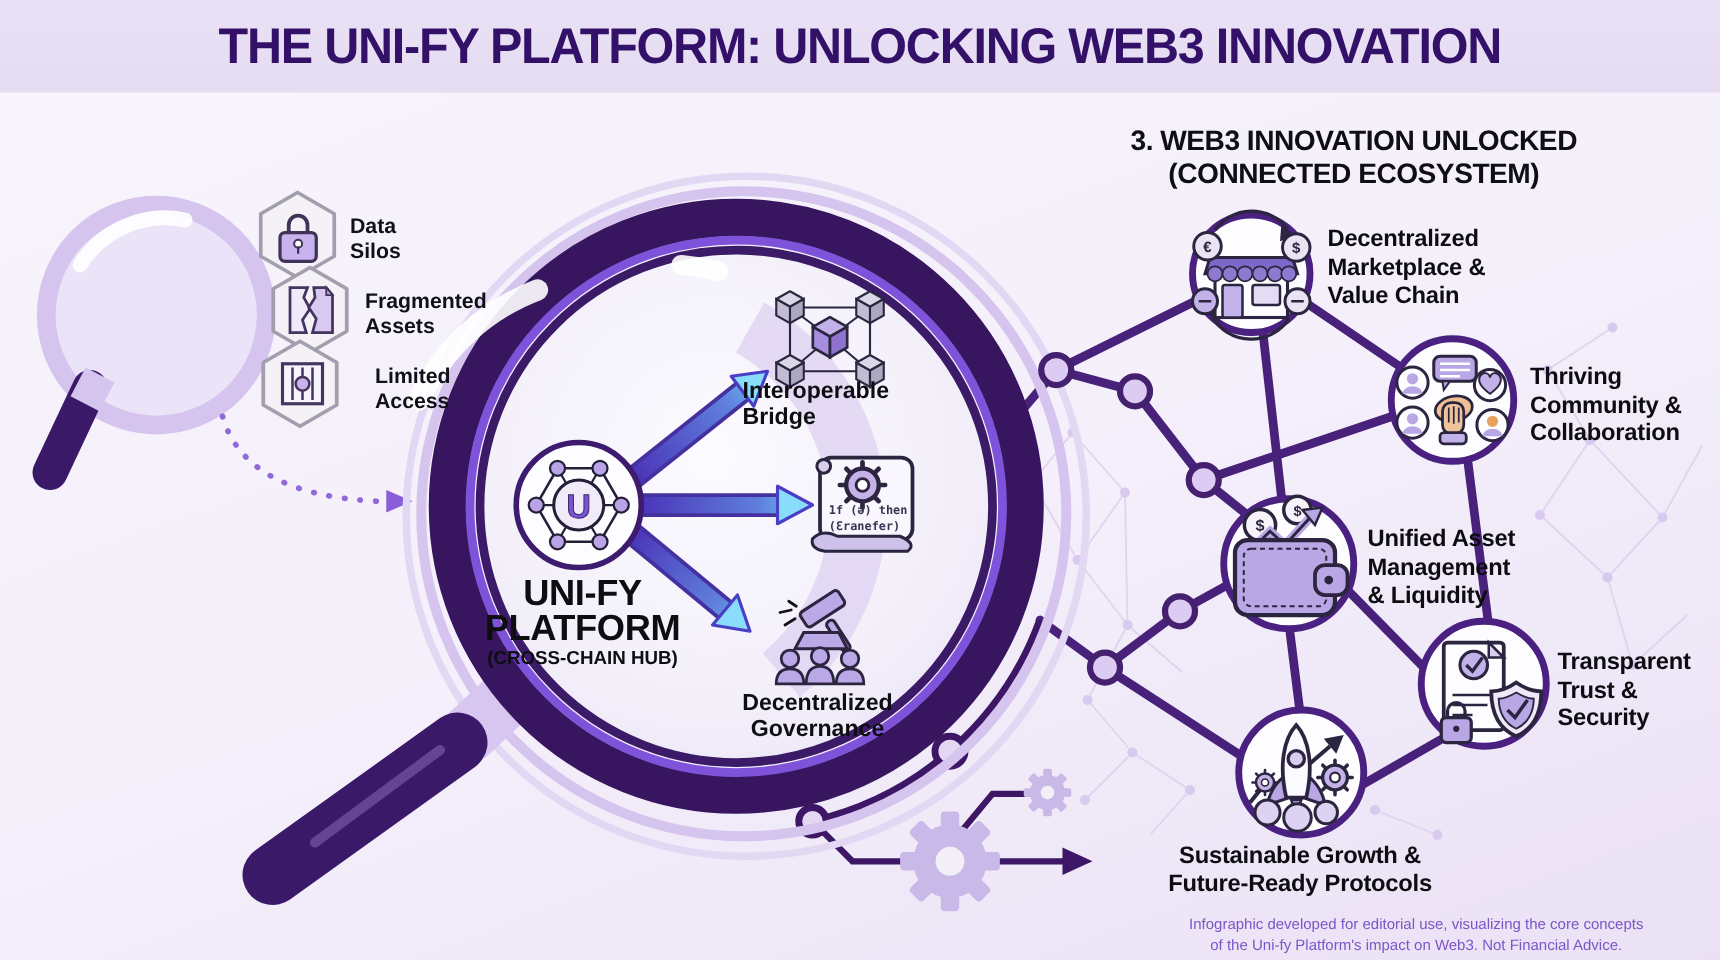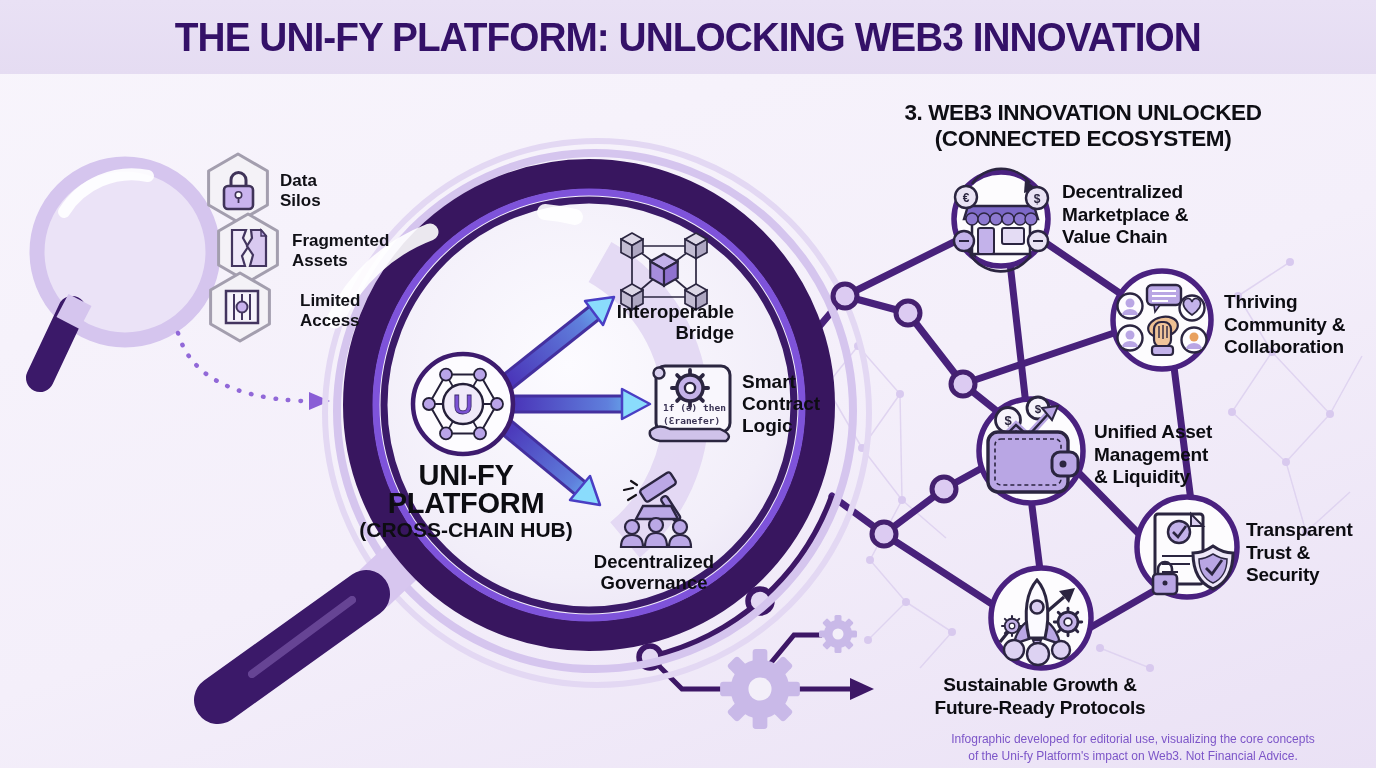--- a/index.html
+++ b/index.html
@@ -452,30 +452,27 @@
 <div class="hdr" style="left:880px;top:100px;width:406px;">3. WEB3 INNOVATION UNLOCKED
 (CONNECTED ECOSYSTEM)</div>
 
 <div class="hexlab" style="left:268px;top:171px;">Data
 Silos</div>
 <div class="hexlab" style="left:280px;top:231px;">Fragmented
 Assets</div>
 <div class="hexlab" style="left:288px;top:291px;">Limited
 Access</div>
 
-<div class="lenslab" style="left:594px;top:301px;width:140px;text-align:right;font-size:18.5px;line-height:21px;">Interoperable
+<div class="lenslab" style="left:594px;top:301px;width:140px;text-align:left;font-size:18.5px;line-height:21px;">Interoperable
 Bridge</div>
-<div class="lenslab" style="left:742px;top:371px;font-size:19px;line-height:22px;">Smart
-Contract
-Logic</div>
 <div class="lenslab" style="left:569px;top:551px;width:170px;text-align:center;font-size:18.5px;line-height:21px;">Decentralized
 Governance</div>
 <div class="lenslab" style="left:346px;top:461px;width:240px;text-align:center;font-size:29px;line-height:28px;letter-spacing:-0.3px;">UNI-FY
 PLATFORM</div>
-<div class="lenslab" style="left:346px;top:518px;width:240px;text-align:center;font-size:21px;">(CROSS-CHAIN HUB)</div>
+<div class="lenslab" style="left:346px;top:518px;width:240px;text-align:center;font-size:15px;">(CROSS-CHAIN HUB)</div>
 
 <div class="nodelab" style="left:1062px;top:181px;">Decentralized
 Marketplace &amp;
 Value Chain</div>
 <div class="nodelab" style="left:1224px;top:291px;">Thriving
 Community &amp;
 Collaboration</div>
 <div class="nodelab" style="left:1094px;top:421px;">Unified Asset
 Management
 &amp; Liquidity</div>

